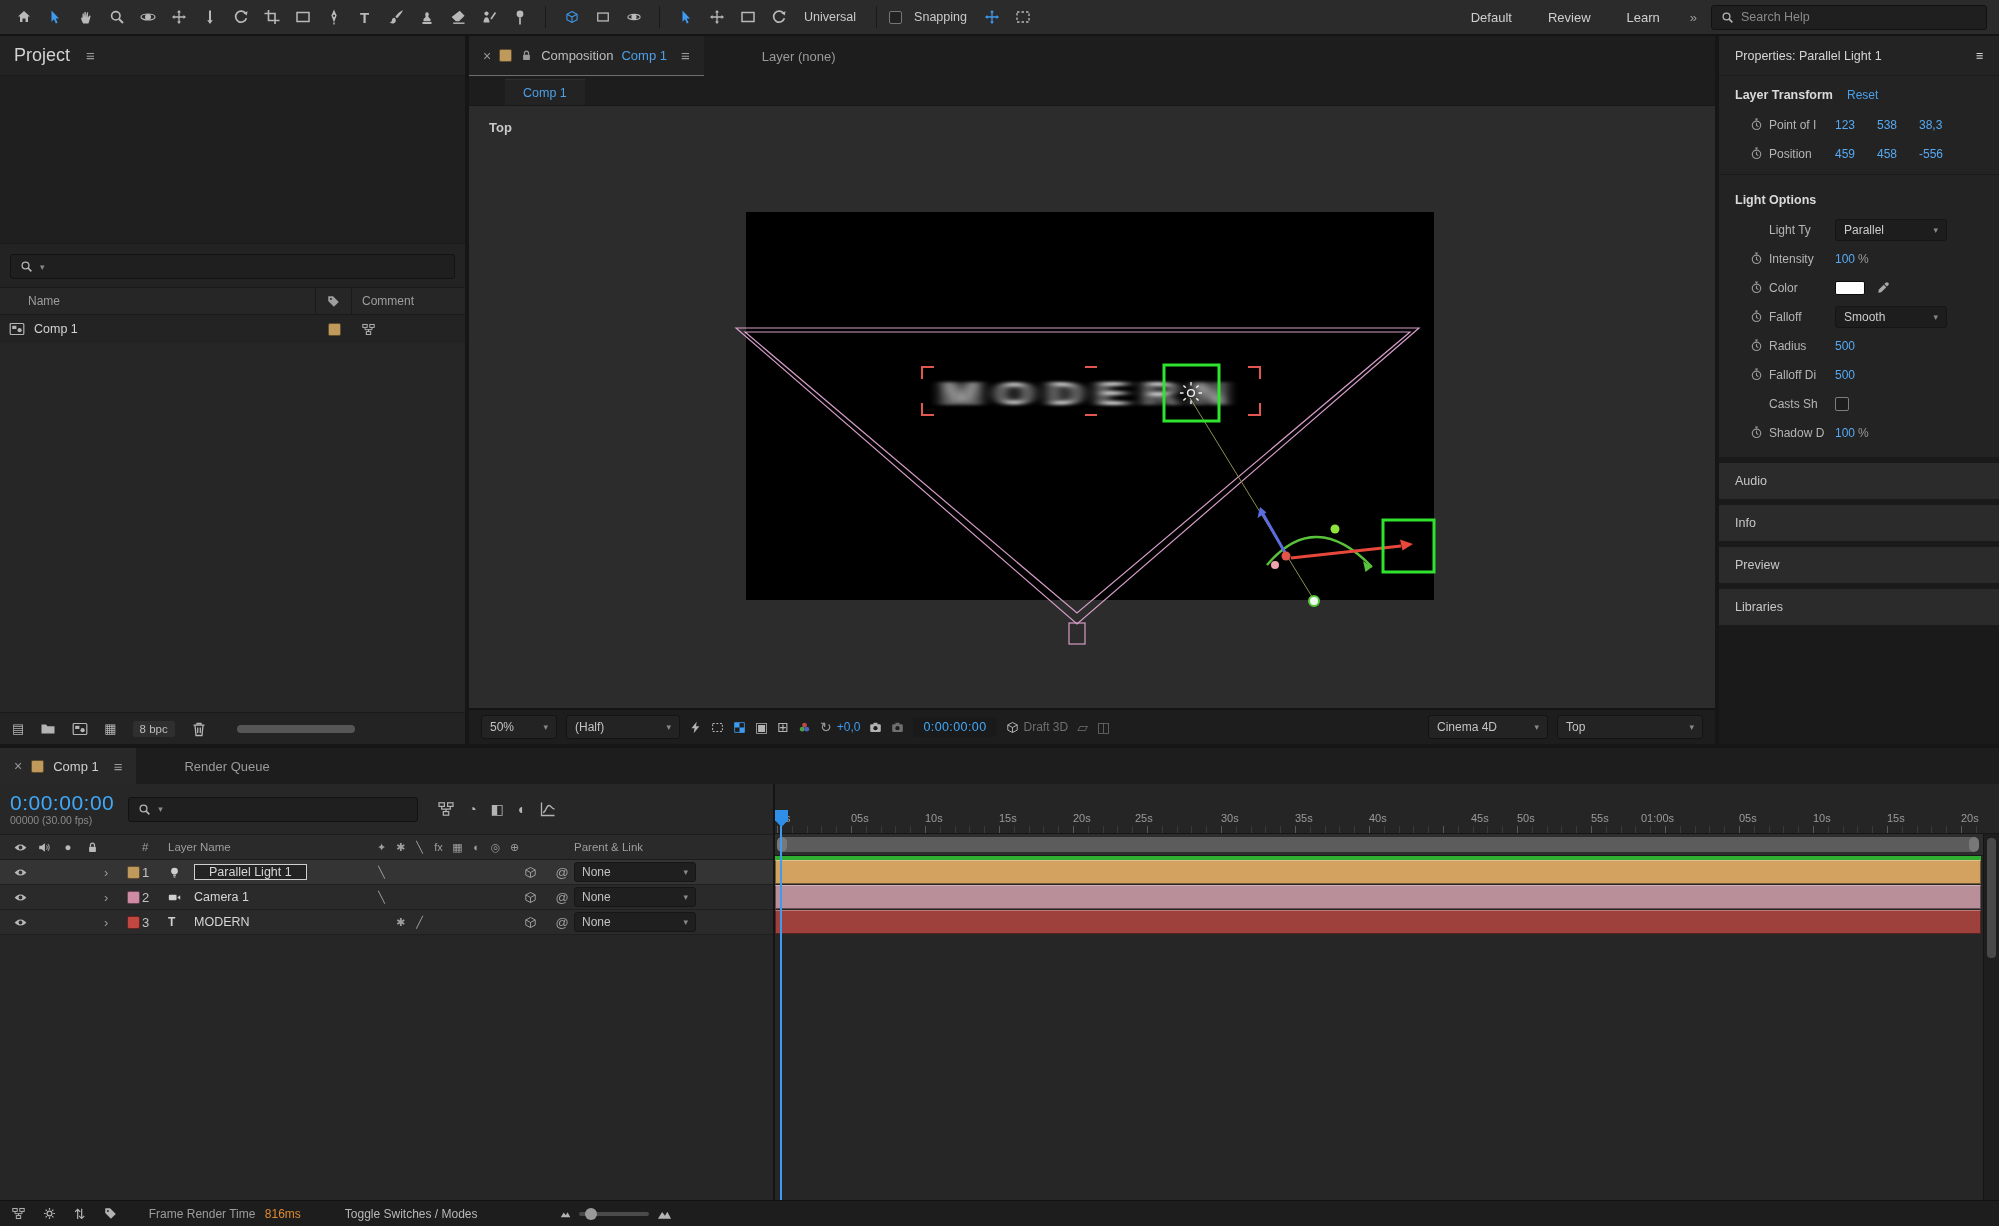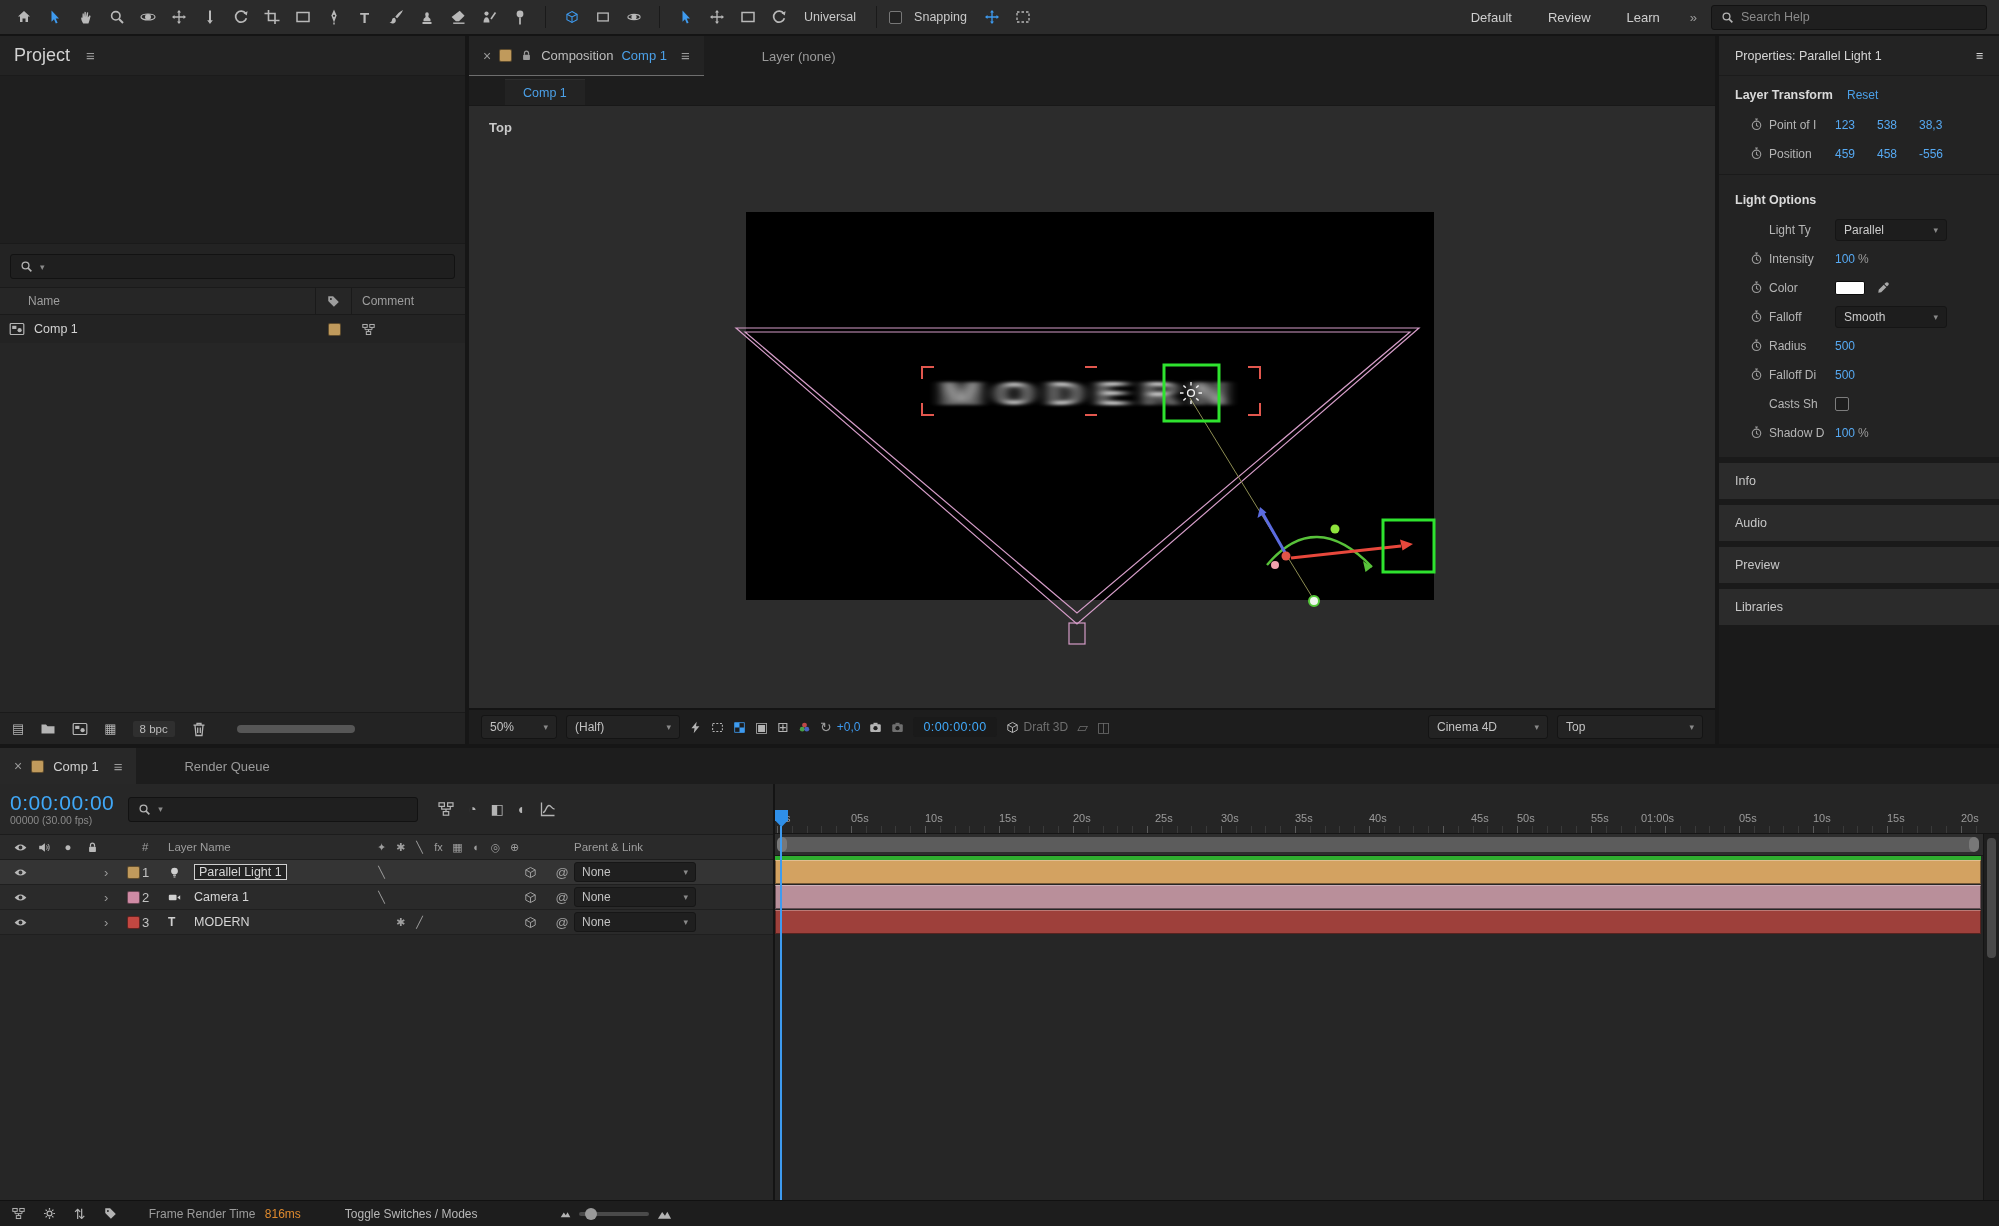--- a/index.html
+++ b/index.html
@@ -112,21 +112,21 @@
 .c-iconname{width:204px}
 .c-icon{width:26px;display:flex;color:#cfcfcf}
 .c-name{width:178px;color:#d6d6d6;font-size:12.5px;white-space:nowrap;overflow:hidden}
 .c-sw{width:152px;display:flex}
 .swslot{width:19px;text-align:center;font-size:11px;color:#9e9e9e}
 .c-cube{width:26px;display:flex;color:#9e9e9e}
 .c-pick{width:24px;color:#9e9e9e;text-align:center}
 .c-drop{width:128px}
 .lrow{height:25px;display:flex;align-items:center;background:#2a2a2a;border-bottom:1px solid #1f1f1f;padding-left:8px}
 .lrow.sel{background:#343434}
-.namebox{border:1px solid #cfcfcf;background:#232323;padding:0 4px;display:inline-block;max-width:168px}
+.namebox{border:1px solid #cfcfcf;background:#232323;padding:0 14px;display:inline-block;max-width:168px}
 .pdrop{display:flex;align-items:center;justify-content:space-between;background:#1f1f1f;border:1px solid #161616;border-radius:3px;height:20px;width:122px;padding:0 7px;color:#c3c3c3;font-size:12px}
 .tfill-left{flex:1;background:#262626}
 .tright{flex:1;position:relative;display:flex;flex-direction:column;background:#262626;min-width:0}
 .ruler{height:50px;position:relative;background:#252525;border-bottom:1px solid #161616}
 .ruler::after{content:"";position:absolute;left:2px;right:18px;bottom:0;height:7px;
   background-image:repeating-linear-gradient(90deg,#5a5a5a 0 1px,transparent 1px 74px),
                    repeating-linear-gradient(90deg,#3a3a3a 0 1px,transparent 1px 14.8px)}
 .rl{position:absolute;bottom:9px;font-size:11px;color:#9b9b9b;white-space:nowrap}
 .navigator{height:22px;position:relative;background:#2d2d2d;border-bottom:1px solid #181818}
 .navbar{position:absolute;left:2px;right:20px;top:3px;bottom:3px;background:#5c5c5c;border-radius:8px}
@@ -764,22 +764,22 @@
         <span class="psw icon">
             <svg class="ic sm">
               <use href="#i-stopwatch"></use>
             </svg>
           </span>
         <span class="plab">Shadow D</span>
         <span class="pv" style="width:auto">100</span>
         <span class="punit">%</span>
       </div>
       <div class="props-stack">
+        <div class="side-panel-bar">Audio</div>
         <div class="side-panel-bar">Info</div>
-        <div class="side-panel-bar">Audio</div>
         <div class="side-panel-bar">Preview</div>
         <div class="side-panel-bar">Libraries</div>
       </div>
     </section>
   </div>
 
   <section id="timeline">
     <div class="ttabbar">
       <div class="ttab">
         <span class="closex">×</span>
@@ -975,21 +975,21 @@
         <div class="tfill-left"></div>
       </div>
 
       <div class="tright">
         <div class="ruler">
           <span class="rl" style="left:4px">0s</span>
           <span class="rl" style="left:76px">05s</span>
           <span class="rl" style="left:150px">10s</span>
           <span class="rl" style="left:224px">15s</span>
           <span class="rl" style="left:298px">20s</span>
-          <span class="rl" style="left:380px">25s</span>
+          <span class="rl" style="left:360px">25s</span>
           <span class="rl" style="left:446px">30s</span>
           <span class="rl" style="left:520px">35s</span>
           <span class="rl" style="left:594px">40s</span>
           <span class="rl" style="left:696px">45s</span>
           <span class="rl" style="left:742px">50s</span>
           <span class="rl" style="left:816px">55s</span>
           <span class="rl" style="left:866px">01:00s</span>
           <span class="rl" style="left:964px">05s</span>
           <span class="rl" style="left:1038px">10s</span>
           <span class="rl" style="left:1112px">15s</span>

